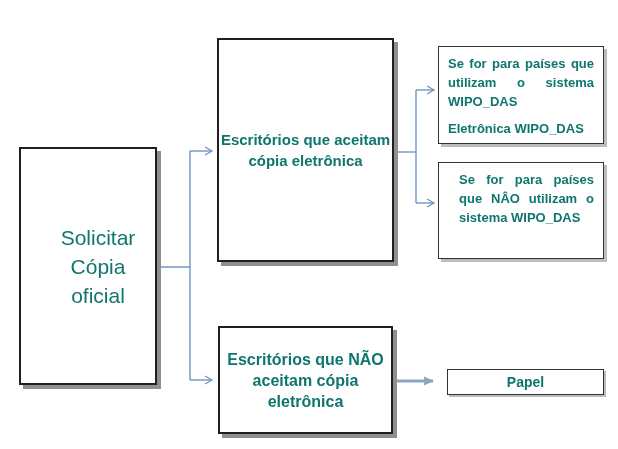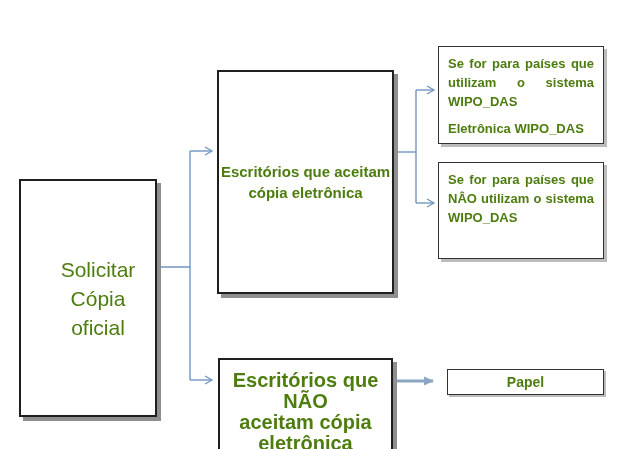--- a/index.html
+++ b/index.html
@@ -2,36 +2,36 @@
 <html><head>
 <meta charset="utf-8">
 <style>
   html,body{margin:0;padding:0;background:#ffffff;}
   #canvas{
     position:relative;width:618px;height:449px;background:#ffffff;
     font-family:"Liberation Sans",sans-serif;overflow:hidden;
   }
   #connector-layer{position:absolute;left:0;top:0;width:618px;height:449px;pointer-events:none;}
   .box{
-    position:absolute;background:#ffffff;box-sizing:border-box;color:#4d7c0f;
+    position:absolute;background:#ffffff;box-sizing:border-box;color:#0f766e;
   }
   .big-box{
     border:2px solid #1f1f1f;
     box-shadow:4px 4px 0 #8f8f8f;
-    display:flex;align-items:center;justify-content:center;text-align:center;margin-top:32px;
+    display:flex;align-items:center;justify-content:center;text-align:center;
   }
   .small-box{
     border:1.5px solid #333333;
     box-shadow:3px 3px 0 #bcbcbc;
   }
   .node-solicitar{left:19px;top:147px;width:138px;height:238px;font-size:21px;line-height:29px;font-weight:400;padding-left:20px;}
   .node-aceitam{left:217px;top:38px;width:177px;height:224px;font-weight:bold;font-size:15px;line-height:21px;}
-  .node-nao-aceitam{left:218px;top:326px;width:175px;height:108px;font-weight:bold;font-size:20px;line-height:21px;}
+  .node-nao-aceitam{left:218px;top:326px;width:175px;height:108px;font-weight:bold;font-size:16px;line-height:21px;}
   .node-wipo-das{left:438px;top:46px;width:166px;height:98px;padding:7px 9px 4px 9px;font-weight:bold;font-size:13px;}
-  .node-nao-wipo-das{left:438px;top:162px;width:166px;height:97px;padding:7px 9px 4px 9px;font-weight:bold;font-size:13px;}
+  .node-nao-wipo-das{left:438px;top:162px;width:166px;height:97px;padding:7px 9px 4px 20px;font-weight:bold;font-size:13px;}
   .node-papel{left:447px;top:369px;width:157px;height:26px;display:flex;align-items:center;justify-content:center;font-weight:bold;font-size:14px;box-shadow:2px 2px 0 #bcbcbc;}
   .condition{margin:0;text-align:justify;line-height:19px;}
   .result{margin:8px 0 0 0;line-height:19px;}
 </style>
 </head>
 <body>
 
 <div id="canvas">
 
   <svg id="connector-layer" viewBox="0 0 618 449" xmlns="http://www.w3.org/2000/svg">

